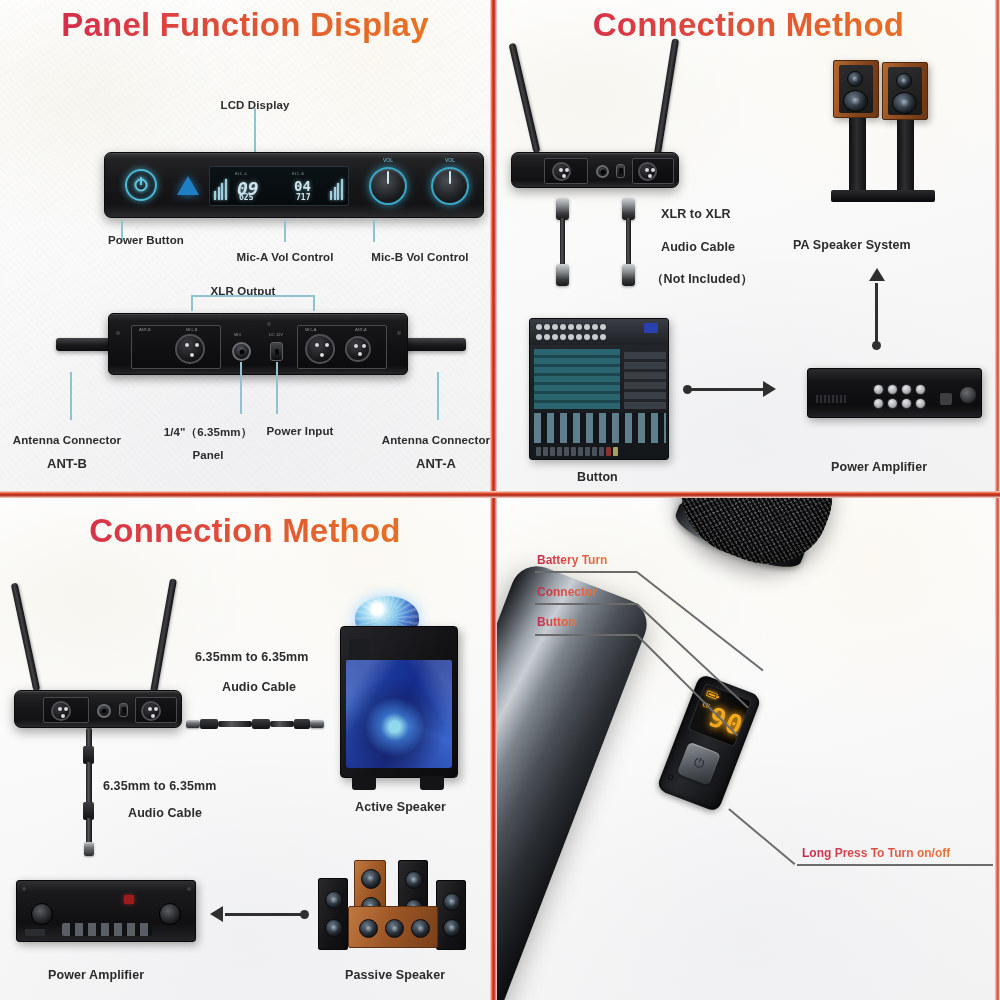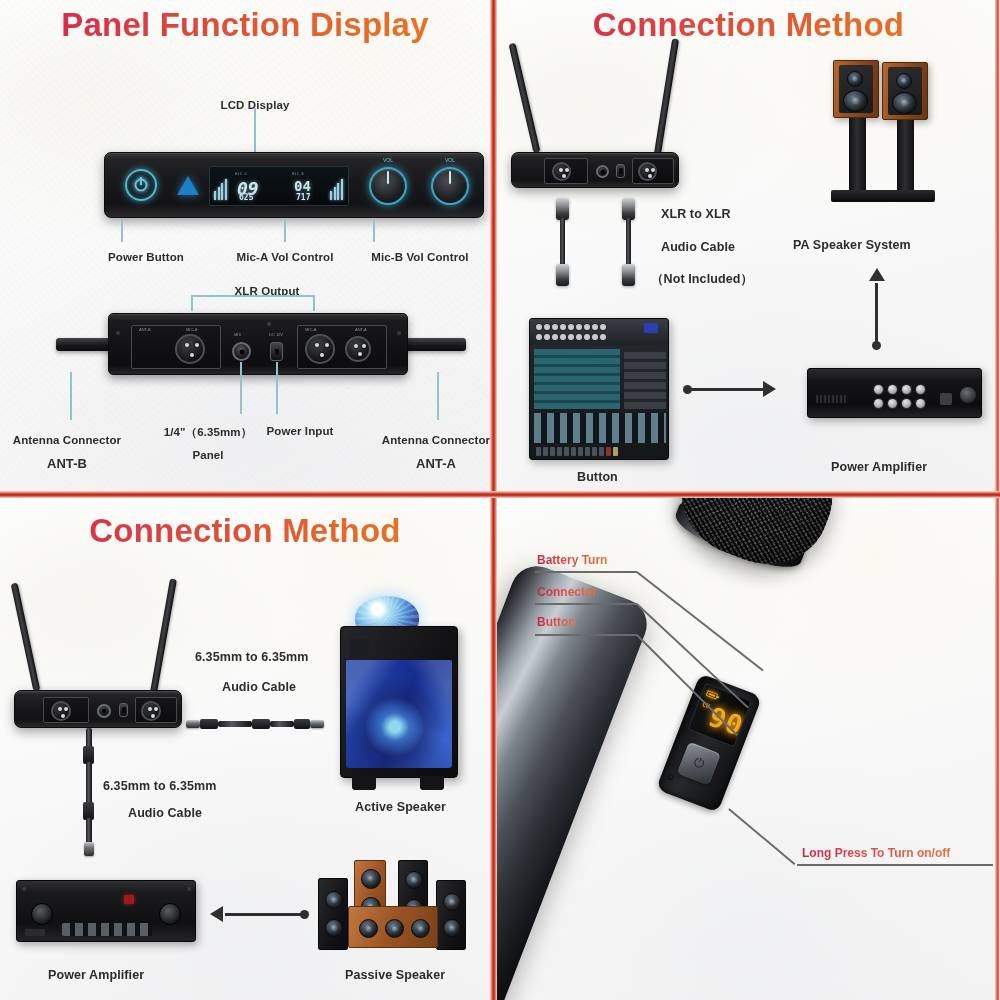--- a/index.html
+++ b/index.html
@@ -491,29 +491,29 @@
       </div>
 
       <div class="knob" style="left:264px; top:14px; width:38px; height:38px;"></div>
       <div class="knob-tick" style="left:283px; top:4px;">VOL</div>
 
       <div class="knob" style="left:326px; top:14px; width:38px; height:38px;"></div>
       <div class="knob-tick" style="left:345px; top:4px;">VOL</div>
     </div>
 
     <div class="lead v" style="left:121px; top:220px; height:22px;"></div>
-    <div class="lbl c" style="left:124px; top:244px;padding-left:44px;">Power Button</div>
+    <div class="lbl c" style="left:124px; top:227px;padding-left:44px;">Power Button</div>
 
     <div class="lead v" style="left:284px; top:220px; height:22px;"></div>
     <div class="lbl c" style="left:285px; top:244px;">Mic-A Vol Control</div>
 
     <div class="lead v" style="left:373px; top:220px; height:22px;"></div>
     <div class="lbl c" style="left:420px; top:244px;">Mic-B Vol Control</div>
 
-    <div class="lbl c" style="left:267px; top:278px;">XLR Output</div>
+    <div class="lbl c" style="left:243px; top:278px;">XLR Output</div>
     <div class="lead h" style="left:191px; top:295px; width:124px;"></div>
     <div class="lead v" style="left:191px; top:295px; height:16px;"></div>
     <div class="lead v" style="left:313px; top:295px; height:16px;"></div>
 
     <div class="antenna-stub" style="left:56px; top:338px; width:62px;"></div>
     <div class="antenna-stub" style="left:404px; top:338px; width:62px;"></div>
 
     <div class="rx-rear" style="left:108px; top:313px; width:300px; height:62px;">
       <div class="screwdot" style="left:7px; top:17px;"></div>
       <div class="screwdot" style="left:288px; top:17px;"></div>

